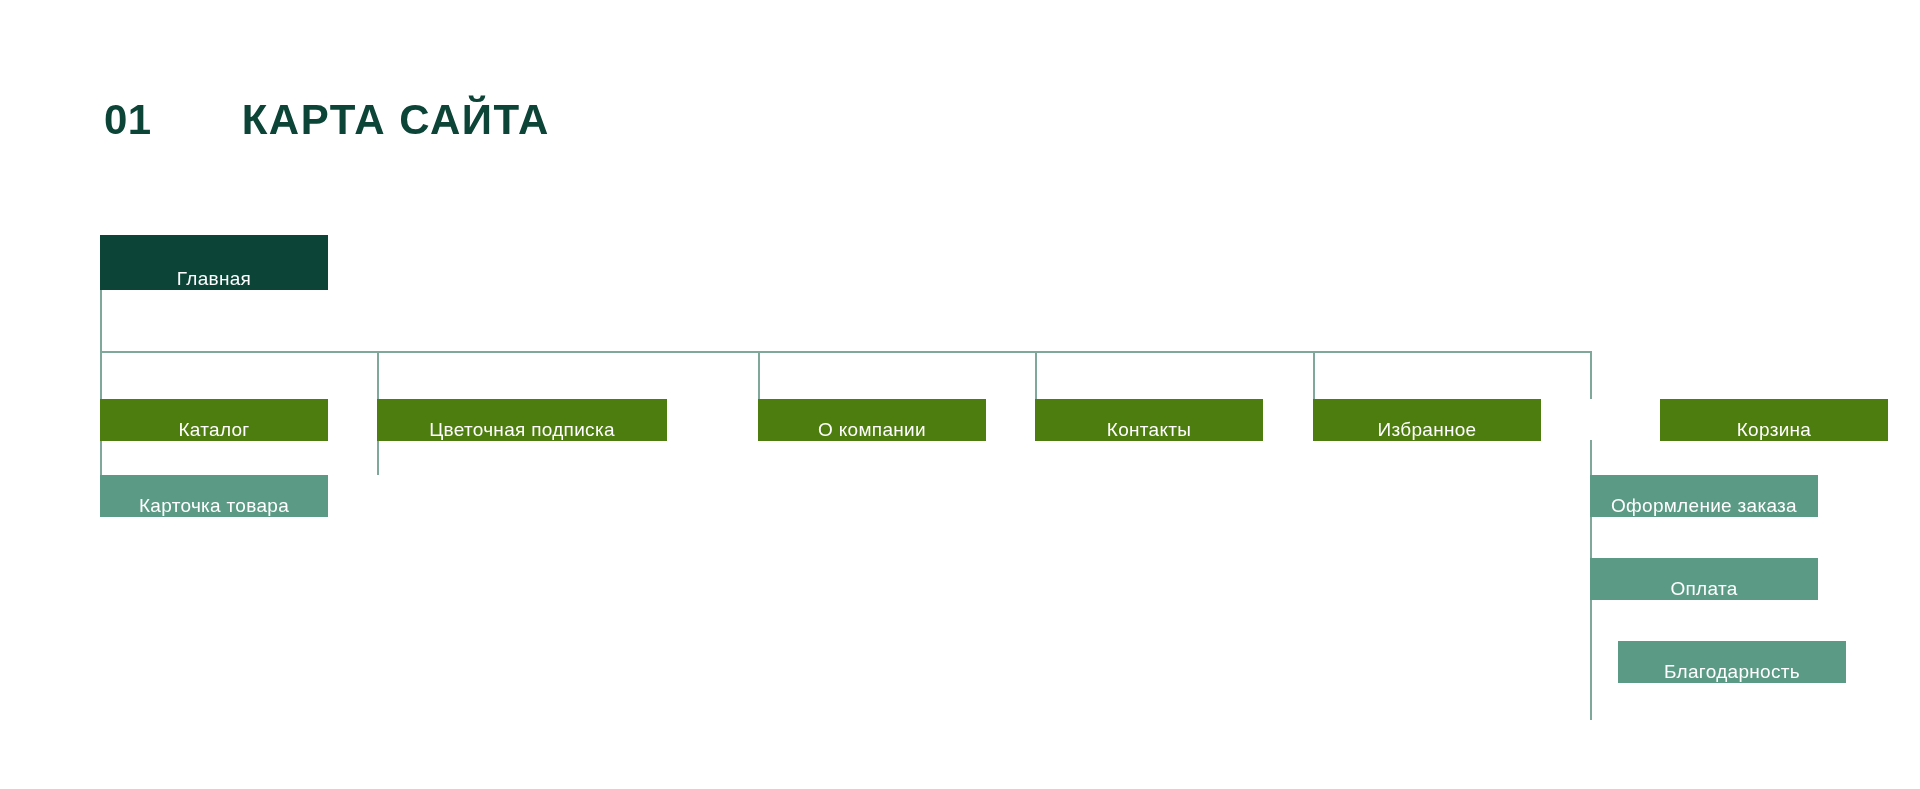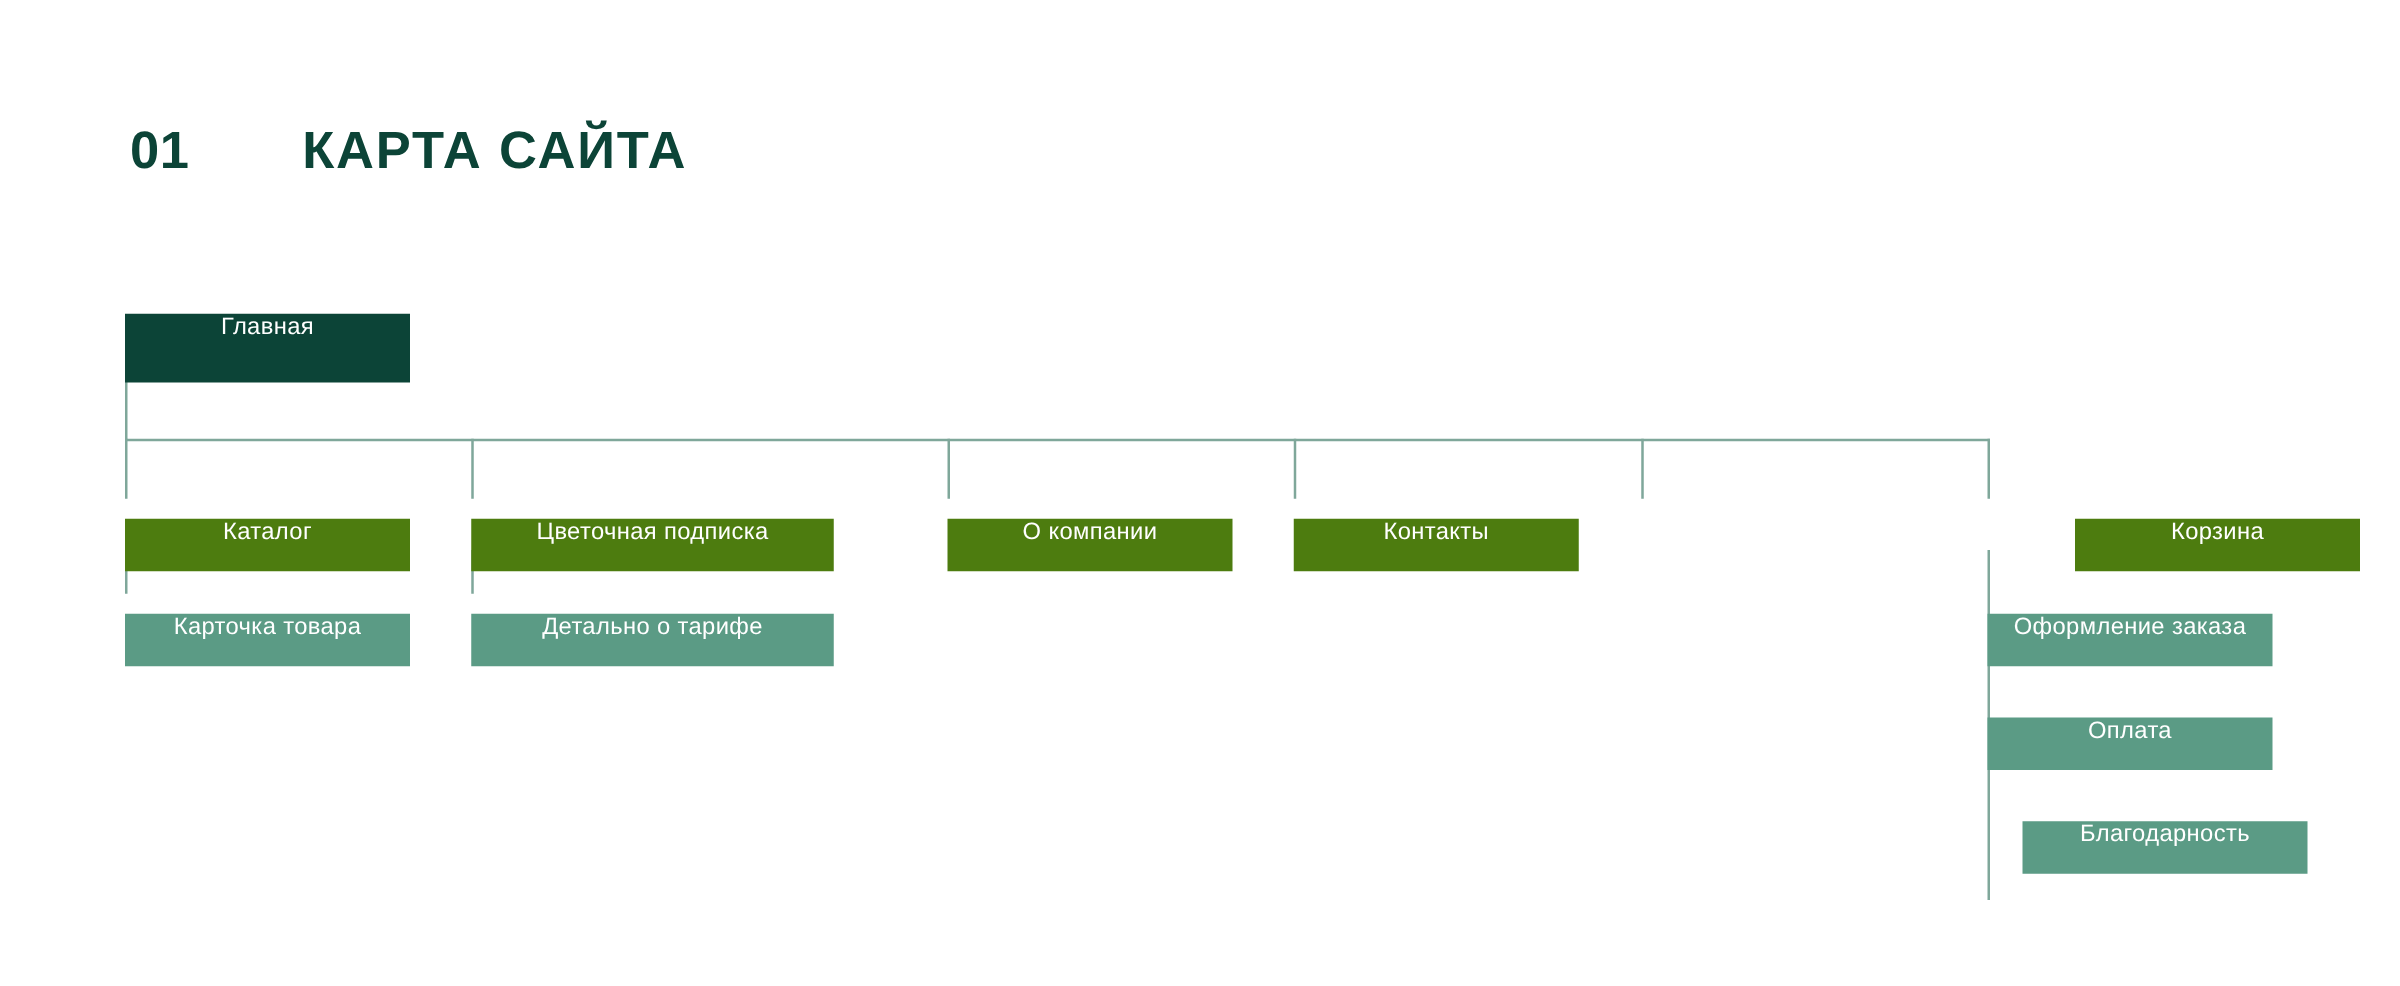--- a/index.html
+++ b/index.html
@@ -51,29 +51,28 @@
     background: #7fa79a;
   }
   .conn-v { width: 2px; }
   .conn-h { height: 2px; }
 
   
   .node {
     position: absolute;
     box-sizing: border-box;
     display: flex;
-    align-items: flex-start;
+    align-items: flex-end;
     justify-content: center;
     color: #ffffff;
     font-size: 19px;
     font-weight: 400;
     letter-spacing: 0.3px;
     white-space: nowrap;
     padding: 0 10px;
-    margin-top: 16px;
   }
   .node.level-0 { background: #0c4437; }
   .node.level-1 { background: #4d7c0f; }
   .node.level-2 { background: #5b9b85; }
 </style>
 </head>
 <body>
 
 <div id="sitemap-root">
 
@@ -112,32 +111,32 @@
   </div>
 
   <div class="node level-1" style="left:758px; top:399px; width:228px; height:42px;">
     <span>О компании</span>
   </div>
 
   <div class="node level-1" style="left:1035px; top:399px; width:228px; height:42px;">
     <span>Контакты</span>
   </div>
 
+  <div class="node level-1" style="left:1313px; top:399px; width:228px; height:42px;">
+    <span>Избранное</span>
+  </div>
 
   <div class="node level-1" style="left:1660px; top:399px; width:228px; height:42px;">
     <span>Корзина</span>
   </div>
 
   <div class="node level-2" style="left:100px; top:475px; width:228px; height:42px;">
     <span>Карточка товара</span>
   </div>
 
-  <div class="node level-2" style="left:377px; top:475px; width:290px; height:42px;">
-    <span>Детально о тарифе</span>
-  </div>
 
   <div class="node level-2" style="left:1590px; top:475px; width:228px; height:42px;">
     <span>Оформление заказа</span>
   </div>
 
   <div class="node level-2" style="left:1590px; top:558px; width:228px; height:42px;">
     <span>Оплата</span>
   </div>
 
   <div class="node level-2" style="left:1618px; top:641px; width:228px; height:42px;">

